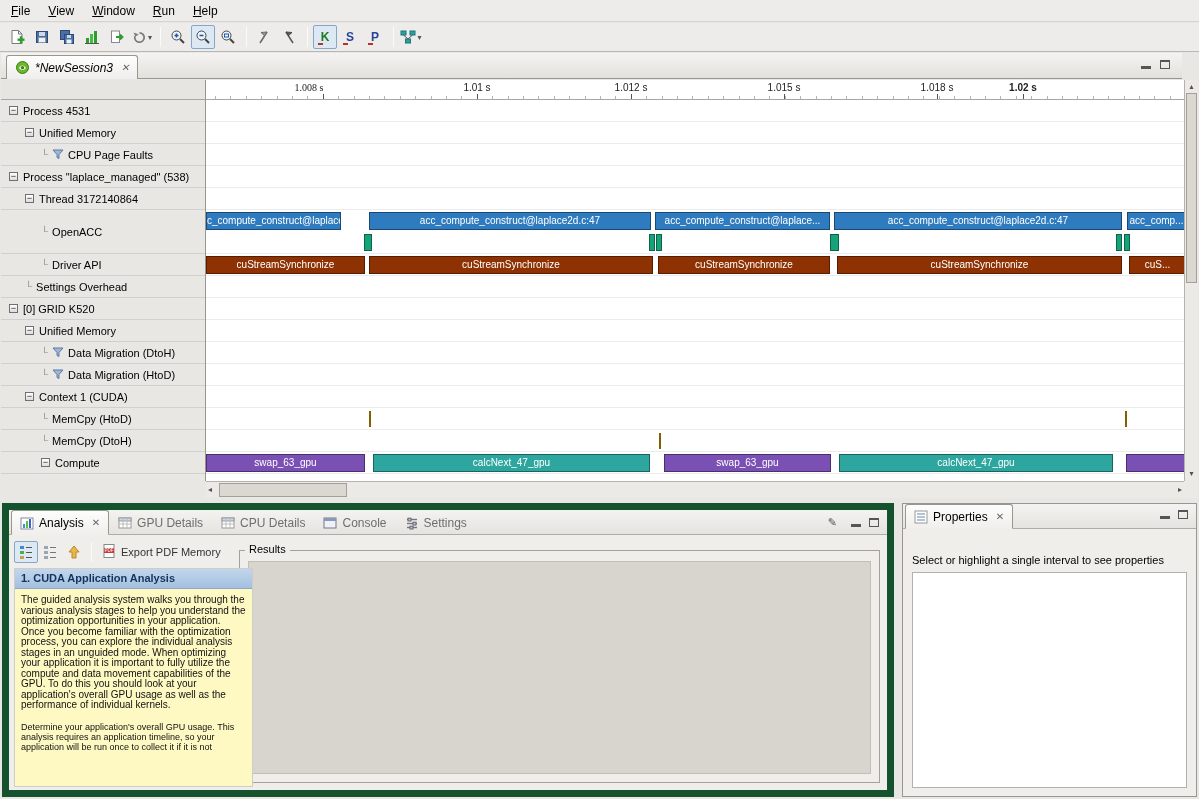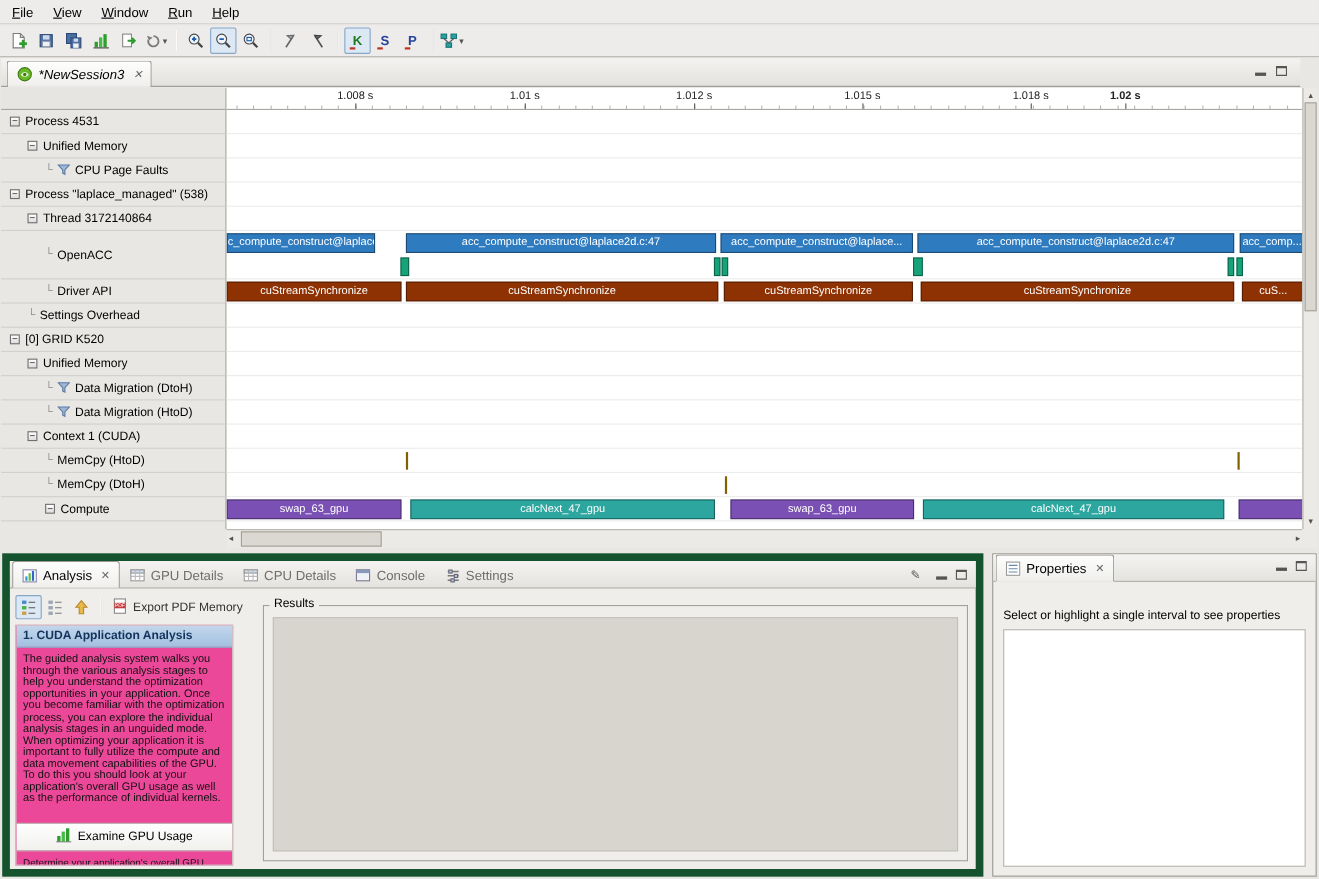--- a/index.html
+++ b/index.html
@@ -72,21 +72,21 @@
 .bar-right{position:absolute;right:8px;top:6px;display:flex;gap:8px;align-items:center;}
 
 .a-toolbar{position:absolute;top:29px;left:5px;width:222px;height:26px;display:flex;align-items:center;}
 .abtn{width:24px;height:22px;display:inline-flex;align-items:center;justify-content:center;border:1px solid transparent;border-radius:2px;}
 .abtn.pressed{background:#dce8f4;border-color:#86a6c8;}
 .export-btn{display:inline-flex;align-items:center;gap:4px;font-size:11px;color:#333;padding:2px 4px;}
 .results-group{position:absolute;left:230px;top:40px;right:7px;bottom:7px;border:1px solid #a3a19a;}
 .group-label{position:absolute;top:-8px;left:5px;background:#efeeeb;padding:0 4px;font-size:11px;}
 .results-fill{position:absolute;left:8px;right:8px;top:10px;bottom:8px;background:#d8d5cf;border:1px solid #c2bfb8;}
 
-.a-left{position:absolute;left:5px;top:58px;width:198px;bottom:3px;background:#ec4899;border:1px solid #cfcdc8;overflow:hidden;}
+.a-left{position:absolute;left:5px;top:58px;width:239px;bottom:3px;background:#fef9c3;border:1px solid #cfcdc8;overflow:hidden;}
 .a-header{height:20px;background:linear-gradient(#c2d6ec,#a3c0e0);border-bottom:1px solid #8fa8c8;font-weight:bold;font-size:11px;color:#14335c;padding:3px 6px;}
 .a-body{font-size:10px;line-height:10.5px;padding:6px;color:#111;}
 .a-examine{margin:10px 0 0 0;height:26px;border-top:1px solid #bdbbb6;border-bottom:1px solid #bdbbb6;background:linear-gradient(#fefefe,#f1f0ed);display:flex;align-items:center;justify-content:center;gap:6px;font-size:11px;}
 .a-foot{font-size:9px;line-height:10px;padding:5px 6px;color:#111;}
 
 .props-hint{position:absolute;top:50px;left:9px;right:8px;font-size:11px;}
 .props-box{position:absolute;left:9px;right:9px;top:68px;bottom:8px;background:#fff;border:1px solid #b3b1ac;}
 </style>
 </head>
 <body>
@@ -284,21 +284,21 @@
           <div class="tick-minor" style="left: 825px;"></div>
           <div class="tick-minor" style="left: 841px;"></div>
           <div class="tick-minor" style="left: 856px;"></div>
           <div class="tick-minor" style="left: 871px;"></div>
           <div class="tick-minor" style="left: 887px;"></div>
           <div class="tick-minor" style="left: 902px;"></div>
           <div class="tick-minor" style="left: 918px;"></div>
           <div class="tick-minor" style="left: 933px;"></div>
           <div class="tick-minor" style="left: 948px;"></div>
           <div class="tick-minor" style="left: 964px;"></div>
-          <div class="tick-label" style="left: 117px;">1.008 s</div>
+          <div class="tick-label" style="left: 103px; font-family: Liberation Serif, serif;">1.008 s</div>
           <div class="tick-major" style="left: 117px;"></div>
           <div class="tick-label" style="left: 271px;">1.01 s</div>
           <div class="tick-major" style="left: 271px;"></div>
           <div class="tick-label" style="left: 425px;">1.012 s</div>
           <div class="tick-major" style="left: 425px;"></div>
           <div class="tick-label" style="left: 578px;">1.015 s</div>
           <div class="tick-major" style="left: 578px;"></div>
           <div class="tick-label" style="left: 731px;">1.018 s</div>
           <div class="tick-major" style="left: 731px;"></div>
           <div class="tick-label" style="left: 817px; font-weight: bold;">1.02 s</div>
@@ -568,29 +568,20 @@
           <span>Export PDF Memory</span>
         </span>
       </div>
       <div class="results-group">
         <span class="group-label">Results</span>
         <div class="results-fill"></div>
       </div>
       <div class="a-left">
         <div class="a-header">1. CUDA Application Analysis</div>
         <div class="a-body">The guided analysis system walks you through the various analysis stages to help you understand the optimization opportunities in your application. Once you become familiar with the optimization process, you can explore the individual analysis stages in an unguided mode. When optimizing your application it is important to fully utilize the compute and data movement capabilities of the GPU. To do this you should look at your application's overall GPU usage as well as the performance of individual kernels.</div>
-        <div class="a-examine">
-          <span><svg width="14" height="14">
-                <rect x="1" y="8" width="3" height="5" fill="#2d9e2d"></rect>
-                <rect x="5" y="4" width="3" height="9" fill="#45bc45"></rect>
-                <rect x="9" y="1" width="3" height="12" fill="#2d9e2d"></rect>
-                <line x1="0" y1="13.5" x2="14" y2="13.5" stroke="#555"></line>
-              </svg></span>
-          <span>Examine GPU Usage</span>
-        </div>
         <div class="a-foot">Determine your application's overall GPU usage. This analysis requires an application timeline, so your application will be run once to collect it if it is not</div>
       </div>
     </div>
 
     <div class="ppanel">
       <div class="ptabbar">
         <div class="ptabs">
           <div class="ptab active">
             <span class="ticon">
                 <svg width="14" height="14">

